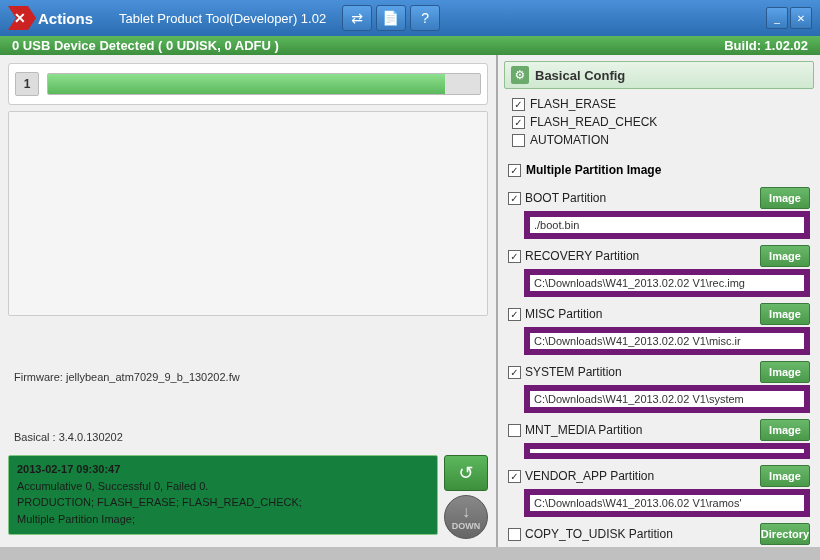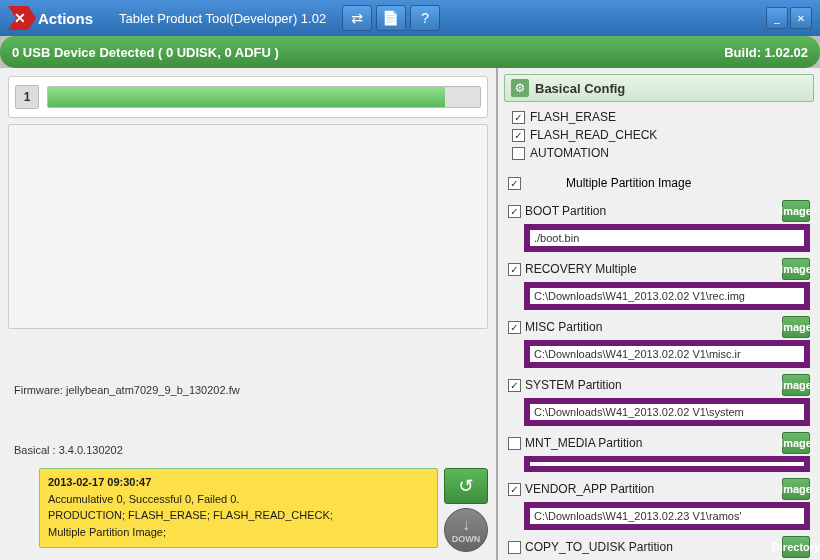--- a/index.html
+++ b/index.html
@@ -39,25 +39,24 @@
       background: linear-gradient(to bottom, #5ba3e8, #3a7cc0);
       border: 1px solid #2a5a90;
       border-radius: 2px;
       display: flex; align-items: center; justify-content: center;
       cursor: pointer; color: white; font-size: 10px;
     }
 
     
     .status-bar {
       background: linear-gradient(to bottom, #5cb85c, #3d8f3d);
-      height: 32px;
+      height: 19px;
       display: flex; align-items: center;
       padding: 0 12px;
       justify-content: space-between;
-      border-radius: 15px;
     }
     .status-text { color: white; font-weight: bold; font-size: 13px; }
     .build-text { color: white; font-weight: bold; font-size: 13px; }
 
     
     .main-content {
       display: flex;
       height: calc(560px - 36px - 32px);
       background: #e8e8e8;
     }
@@ -124,29 +123,28 @@
     .firmware-line { font-size: 11px; color: #333; line-height: 1.4; margin-top: 44px; }
 
     
     .bottom-controls {
       display: flex;
       gap: 6px;
       align-items: flex-start;
     }
     .log-output {
       flex: 1;
-      background: #fde047;
+      background: #15803d;
       border: 1px solid #81c784;
       border-radius: 2px;
       padding: 5px 8px;
       font-size: 11px;
       color: #1a1a1a;
       line-height: 1.5;
       min-height: 80px;
-      margin-left: 31px;
     }
     .log-bold { font-weight: bold; }
     .action-buttons {
       display: flex;
       flex-direction: column;
       gap: 4px;
     }
     .refresh-btn {
       width: 44px; height: 36px;
       background: linear-gradient(to bottom, #5cb85c, #3d8f3d);
@@ -217,33 +215,33 @@
     .checkbox.checked { background: white; }
     .checkbox.checked::after { content: '✓'; font-size: 10px; }
     .config-label { font-size: 12px; color: #222; }
 
     
     .partition-section-header {
       display: flex; align-items: center; gap: 5px;
       padding: 4px 4px;
       margin: 4px 0 4px 0;
     }
-    .partition-section-title { font-weight: normal; font-size: 12px; margin-left: 40px; }
+    .partition-section-title { font-weight: bold; font-size: 12px; }
 
     .partition-item {
       margin-bottom: 4px;
     }
     .partition-row {
       display: flex; align-items: center; gap: 4px;
       padding: 2px 4px;
       justify-content: center;
     }
     .partition-label { flex: 1; font-size: 12px; color: #222; }
     .partition-btn {
-      width: 28px; height: 22px;
+      width: 50px; height: 22px;
       background: linear-gradient(to bottom, #6ab86a, #4a9a4a);
       border: 1px solid #3a7a3a;
       border-radius: 2px;
       font-size: 11px; font-weight: bold; color: white;
       cursor: pointer; display: flex; align-items: center; justify-content: center;
     }
     .partition-path {
       margin: 0 4px 2px 20px;
       background: white;
       border: 6px solid #701a75;
@@ -356,21 +354,21 @@
           <div class="checkbox checked"></div>
           <span class="partition-label">BOOT Partition</span>
           <div class="partition-btn">Image</div>
         </div>
         <div class="partition-path">./boot.bin</div>
       </div>
 
       <div class="partition-item">
         <div class="partition-row">
           <div class="checkbox checked"></div>
-          <span class="partition-label">RECOVERY Multiple</span>
+          <span class="partition-label">RECOVERY Partition</span>
           <div class="partition-btn">Image</div>
         </div>
         <div class="partition-path">C:\Downloads\W41_2013.02.02 V1\rec.img</div>
       </div>
 
       <div class="partition-item">
         <div class="partition-row">
           <div class="checkbox checked"></div>
           <span class="partition-label">MISC Partition</span>
           <div class="partition-btn">Image</div>
@@ -395,21 +393,21 @@
         </div>
         <div class="partition-path"></div>
       </div>
 
       <div class="partition-item">
         <div class="partition-row">
           <div class="checkbox checked"></div>
           <span class="partition-label">VENDOR_APP Partition</span>
           <div class="partition-btn">Image</div>
         </div>
-        <div class="partition-path">C:\Downloads\W41_2013.02.23 V1\ramos'</div>
+        <div class="partition-path">C:\Downloads\W41_2013.06.02 V1\ramos'</div>
       </div>
 
       <div class="partition-item">
         <div class="partition-row">
           <div class="checkbox"></div>
           <span class="partition-label">COPY_TO_UDISK Partition</span>
           <div class="partition-btn">Directory</div>
         </div>
         <div class="partition-path"></div>
       </div>

